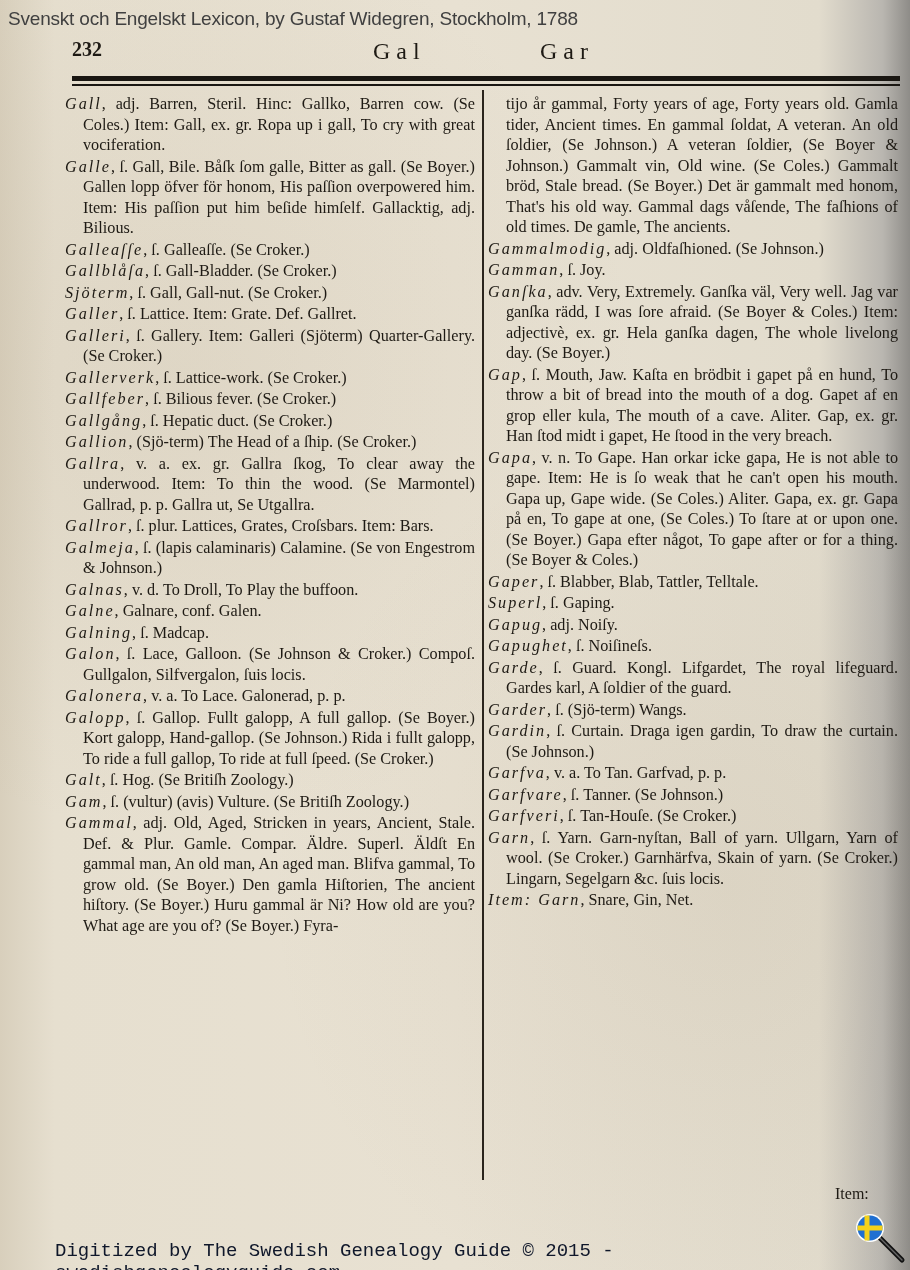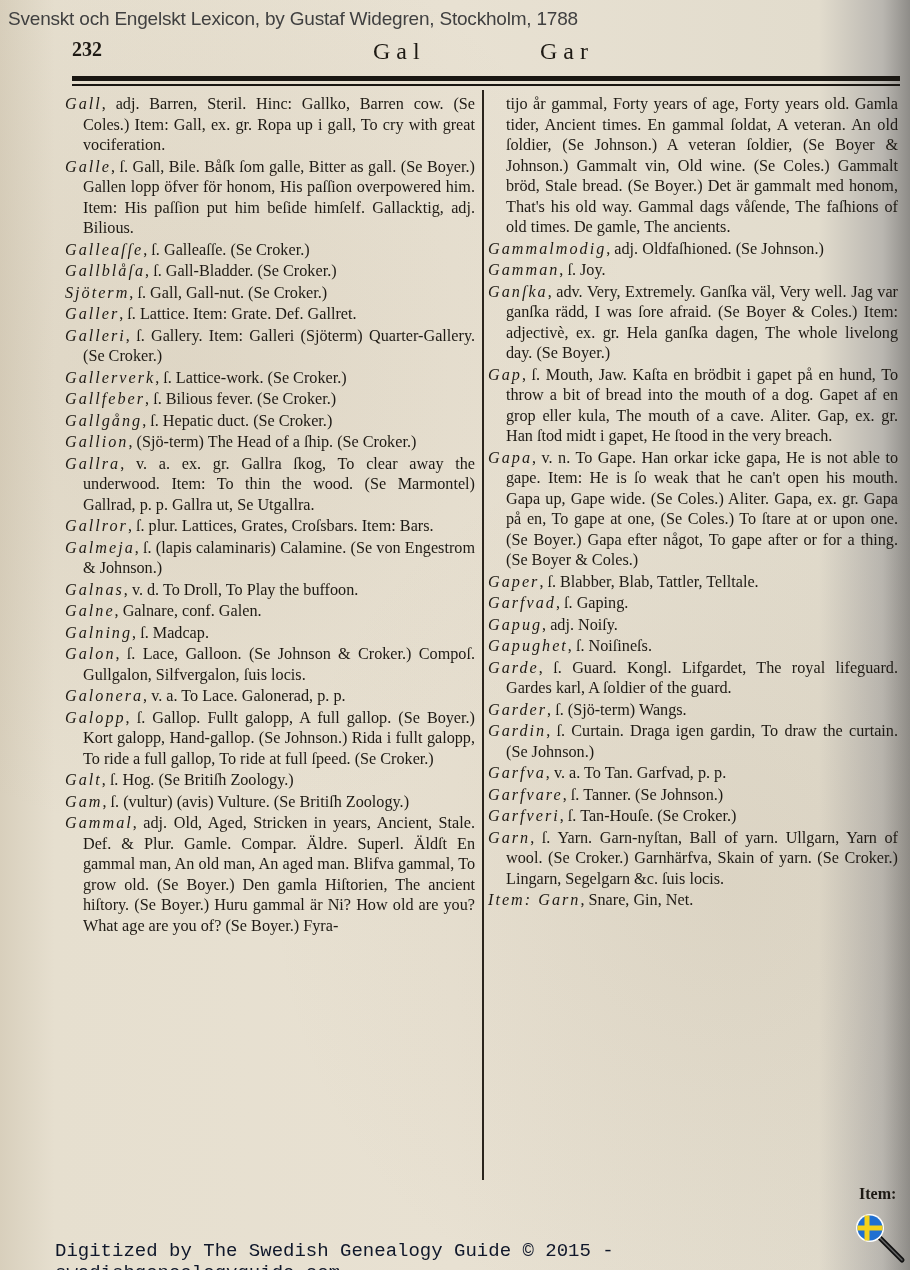--- a/index.html
+++ b/index.html
@@ -29,21 +29,21 @@
   .colrule { position: absolute; left: 482px; top: 90px; width: 2px; height: 1090px; background: #2a241c; }
   .col {
     position: absolute; top: 94px; width: 410px;
     font-size: 16.2px; line-height: 20.5px; text-align: justify;
   }
   .col.left { left: 65px; }
   .col.right { left: 488px; }
   .entry { margin: 0 0 1px 0; padding-left: 18px; text-indent: -18px; }
   .entry.cont { padding-left: 18px; text-indent: 0; font-family: Liberation Serif, serif; }
   .hw { font-style: italic; letter-spacing: 2px; font-weight: normal; }
-  .catch { position: absolute; left: 835px; top: 1185px; font-size: 16px; font-weight: bold; margin-left: 24px; }
+  .catch { position: absolute; left: 835px; top: 1185px; font-size: 16px; font-weight: normal; }
   .footer {
     position: absolute; left: 55px; top: 1240px;
     font-family: Liberation Mono, monospace;
     font-size: 19px; color: #0f172a; font-stretch: condensed;
   }
   .logo { position: absolute; left: 854px; top: 1212px; width: 52px; height: 52px; }
 </style>
 </head>
 <body>
 
@@ -84,21 +84,21 @@
     <div class="entry"><span class="hw">Gammal</span><span>, adj. Old, Aged, Stricken in years, Ancient, Stale. Def. &amp; Plur. Gamle. Compar. Äldre. Superl. Äldſt En gammal man, An old man, An aged man. Blifva gammal, To grow old. (Se Boyer.) Den gamla Hiſtorien, The ancient hiſtory. (Se Boyer.) Huru gammal är Ni? How old are you? What age are you of? (Se Boyer.) Fyra-</span></div>
   </div>
 <div class="col right" id="col-right">
     <div class="entry cont"><span>tijo år gammal, Forty years of age, Forty years old. Gamla tider, Ancient times. En gammal ſoldat, A veteran. An old ſoldier, (Se Johnson.) A veteran ſoldier, (Se Boyer &amp; Johnson.) Gammalt vin, Old wine. (Se Coles.) Gammalt bröd, Stale bread. (Se Boyer.) Det är gammalt med honom, That's his old way. Gammal dags våſende, The faſhions of old times. De gamle, The ancients.</span></div>
     <div class="entry"><span class="hw">Gammalmodig</span><span>, adj. Oldfaſhioned. (Se Johnson.)</span></div>
     <div class="entry"><span class="hw">Gamman</span><span>, ſ. Joy.</span></div>
     <div class="entry"><span class="hw">Ganſka</span><span>, adv. Very, Extremely. Ganſka väl, Very well. Jag var ganſka rädd, I was ſore afraid. (Se Boyer &amp; Coles.) Item: adjectivè, ex. gr. Hela ganſka dagen, The whole livelong day. (Se Boyer.)</span></div>
     <div class="entry"><span class="hw">Gap</span><span>, ſ. Mouth, Jaw. Kaſta en brödbit i gapet på en hund, To throw a bit of bread into the mouth of a dog. Gapet af en grop eller kula, The mouth of a cave. Aliter. Gap, ex. gr. Han ſtod midt i gapet, He ſtood in the very breach.</span></div>
     <div class="entry"><span class="hw">Gapa</span><span>, v. n. To Gape. Han orkar icke gapa, He is not able to gape. Item: He is ſo weak that he can't open his mouth. Gapa up, Gape wide. (Se Coles.) Aliter. Gapa, ex. gr. Gapa på en, To gape at one, (Se Coles.) To ſtare at or upon one. (Se Boyer.) Gapa efter något, To gape after or for a thing. (Se Boyer &amp; Coles.)</span></div>
     <div class="entry"><span class="hw">Gaper</span><span>, ſ. Blabber, Blab, Tattler, Telltale.</span></div>
-    <div class="entry"><span class="hw">Garfvad</span><span>, ſ. Gaping.</span></div>
+    <div class="entry"><span class="hw">Superl</span><span>, ſ. Gaping.</span></div>
     <div class="entry"><span class="hw">Gapug</span><span>, adj. Noiſy.</span></div>
     <div class="entry"><span class="hw">Gapughet</span><span>, ſ. Noiſineſs.</span></div>
     <div class="entry"><span class="hw">Garde</span><span>, ſ. Guard. Kongl. Lifgardet, The royal lifeguard. Gardes karl, A ſoldier of the guard.</span></div>
     <div class="entry"><span class="hw">Garder</span><span>, ſ. (Sjö-term) Wangs.</span></div>
     <div class="entry"><span class="hw">Gardin</span><span>, ſ. Curtain. Draga igen gardin, To draw the curtain. (Se Johnson.)</span></div>
     <div class="entry"><span class="hw">Garfva</span><span>, v. a. To Tan. Garfvad, p. p.</span></div>
     <div class="entry"><span class="hw">Garfvare</span><span>, ſ. Tanner. (Se Johnson.)</span></div>
     <div class="entry"><span class="hw">Garfveri</span><span>, ſ. Tan-Houſe. (Se Croker.)</span></div>
     <div class="entry"><span class="hw">Garn</span><span>, ſ. Yarn. Garn-nyſtan, Ball of yarn. Ullgarn, Yarn of wool. (Se Croker.) Garnhärfva, Skain of yarn. (Se Croker.) Lingarn, Segelgarn &amp;c. ſuis locis.</span></div>
     <div class="entry"><span class="hw">Item: Garn</span><span>, Snare, Gin, Net.</span></div>

